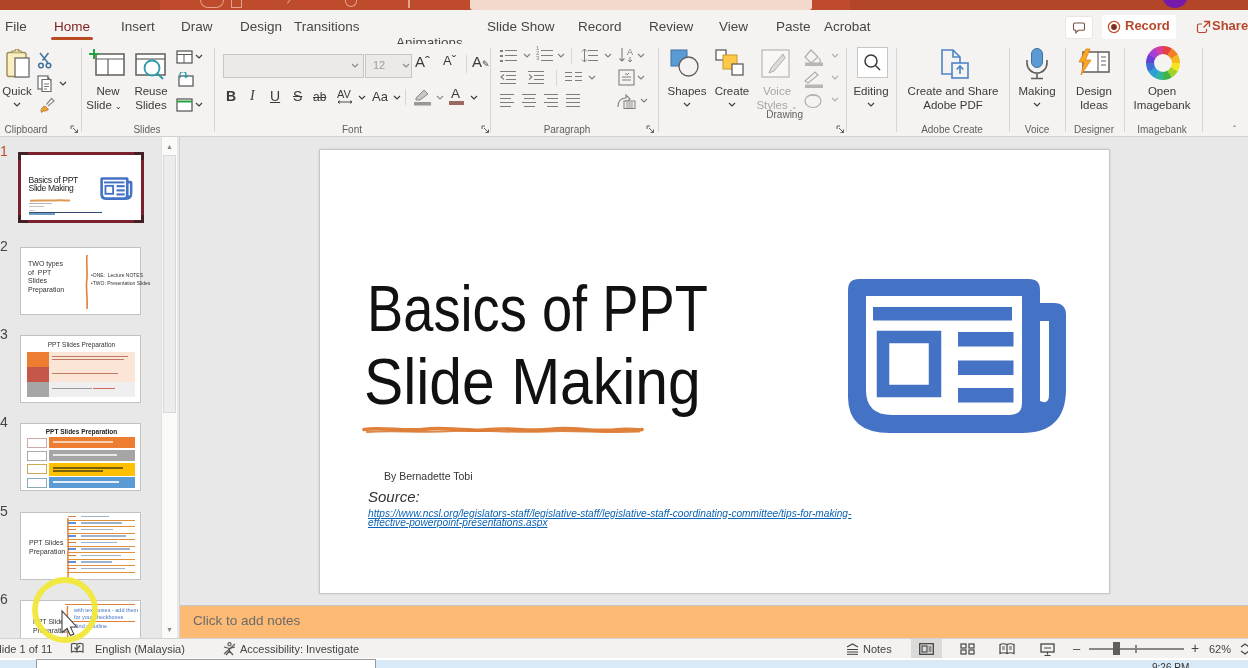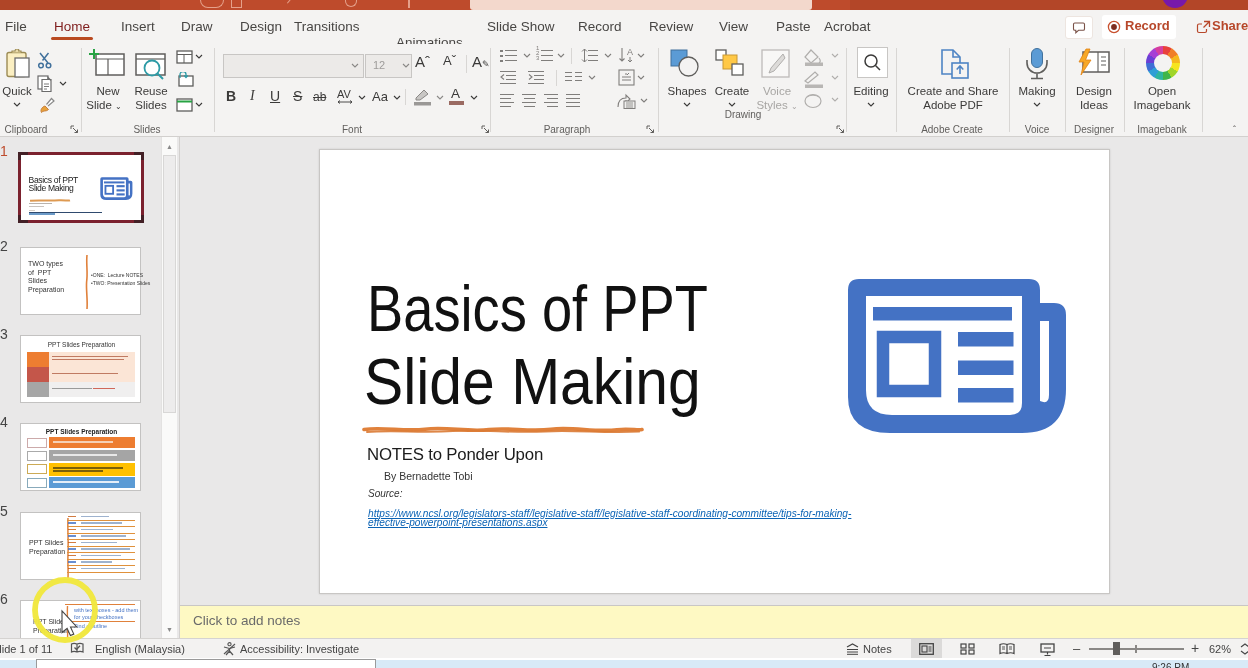--- a/index.html
+++ b/index.html
@@ -71,21 +71,21 @@
       <div class="abs" style="left:1065px;top:4px;width:1px;height:84px;background:#D8D6D4;"></div>
       <div class="abs" style="left:1124px;top:4px;width:1px;height:84px;background:#D8D6D4;"></div>
       <div class="abs" style="left:1202px;top:4px;width:1px;height:84px;background:#D8D6D4;"></div>
     </div>
 
   <div class="abs" id="glabels" style="font-size:10px;color:#605E5C;">
       <div class="abs" style="left:-34px;top:80px;width:120px;text-align:center;">Clipboard</div>
       <div class="abs" style="left:87px;top:80px;width:120px;text-align:center;">Slides</div>
       <div class="abs" style="left:292px;top:80px;width:120px;text-align:center;">Font</div>
       <div class="abs" style="left:507px;top:80px;width:120px;text-align:center;">Paragraph</div>
-      <div class="abs" style="left:683px;top:65px;width:120px;text-align:center;">Drawing</div>
+      <div class="abs" style="left:683px;top:65px;width:120px;text-align:right;">Drawing</div>
       <div class="abs" style="left:892px;top:80px;width:120px;text-align:center;">Adobe Create</div>
       <div class="abs" style="left:977px;top:80px;width:120px;text-align:center;">Voice</div>
       <div class="abs" style="left:1034px;top:80px;width:120px;text-align:center;">Designer</div>
       <div class="abs" style="left:1102px;top:80px;width:120px;text-align:center;">Imagebank</div>
       <svg class="abs" style="left:70px;top:81px;" width="9" height="9" viewBox="0 0 9 9">
         <path d="M1 1 H4 M1 1 V4 M3 3 L7.5 7.5 M7.5 7.5 V4.5 M7.5 7.5 H4.5" stroke="#605E5C" stroke-width="1" fill="none"></path>
       </svg>
       <svg class="abs" style="left:481px;top:81px;" width="9" height="9" viewBox="0 0 9 9">
         <path d="M1 1 H4 M1 1 V4 M3 3 L7.5 7.5 M7.5 7.5 V4.5 M7.5 7.5 H4.5" stroke="#605E5C" stroke-width="1" fill="none"></path>
       </svg>
@@ -525,38 +525,37 @@
   <div class="abs" style="left:139px;top:12px;width:791px;height:445px;background:#fff;border:1px solid #C8C6C4;box-shadow:0 0 2px rgba(0,0,0,0.12);"></div>
 
   <div class="abs" style="left:187px;top:136px;font-size:64px;color:#111;line-height:73px;white-space:nowrap;transform:scaleX(0.848);transform-origin:0 0;">Basics of PPT</div>
   <div class="abs" style="left:184px;top:209px;font-size:64px;color:#111;line-height:73px;white-space:nowrap;transform:scaleX(0.919);transform-origin:0 0;">Slide Making</div>
 
   <svg class="abs" style="left:181px;top:284px;" width="284" height="18" viewBox="0 0 284 18">
     <path d="M3 8.5 C 22 5.8, 44 10.8, 64 8.2 C 86 5.4, 106 11.2, 128 8.6 C 148 6.2, 168 11, 190 8.2 C 212 5.6, 234 11.4, 256 8.8 C 268 7.4, 277 9.6, 281 8.6" fill="none" stroke="#E0813B" stroke-width="3.6" stroke-linecap="round"></path>
     <path d="M6 11 C 30 8.8, 60 12, 92 10 C 124 8.2, 152 12.4, 184 10.4 C 214 8.6, 244 12.6, 278 10.6" fill="none" stroke="#DA7A34" stroke-width="2" stroke-linecap="round" opacity="0.9"></path>
   </svg>
 
-  <div class="abs" style="left:187px;top:308px;font-size:16.8px;color:#1c1c1c;letter-spacing:-0.2px;">NOTES to Ponder Upon</div>
   <div class="abs" style="left:188px;top:333px;font-size:10.5px;color:#333;padding-left:16px;">By Bernadette Tobi</div>
-  <div class="abs" style="left:188px;top:351px;font-size:10px;color:#333;font-style:italic;">Source:</div>
+  <div class="abs" style="left:188px;top:351px;font-size:15px;color:#333;font-style:italic;">Source:</div>
   <div class="abs" style="left:188px;top:371.5px;width:620px;font-size:11px;color:#0B63B5;font-style:italic;line-height:9.8px;transform:scaleX(0.923);transform-origin:0 0;"><span style="text-decoration:underline;white-space:nowrap;">https://www.ncsl.org/legislators-staff/legislative-staff/legislative-staff-coordinating-committee/tips-for-making-</span><br><span style="text-decoration:underline;">effective-powerpoint-presentations.aspx</span></div>
 
   <svg class="abs" style="left:666px;top:140px;" width="224" height="158" viewBox="0 0 224 158">
     <path d="M2 13 Q2 2 13 2 H183 Q194 2 194 13 V26 H208 Q220 26 220 38 V112 Q220 156 176 156 H44 Q2 156 2 120 Z" fill="#4472C4"></path>
     <path d="M20 19 H176 V126 Q176 138 164 138 H46 Q20 138 20 113 Z" fill="#fff"></path>
     <path d="M194 44 H203 V118 Q203 128 194 124 Z" fill="#fff"></path>
     <rect x="27" y="30" width="139" height="13.5" fill="#4472C4"></rect>
     <rect x="37" y="60" width="52" height="54" fill="none" stroke="#4472C4" stroke-width="12.5"></rect>
     <rect x="112" y="55" width="55.5" height="14.5" fill="#4472C4"></rect>
     <rect x="112" y="83.5" width="55.5" height="14.5" fill="#4472C4"></rect>
     <rect x="112" y="111" width="55.5" height="14.5" fill="#4472C4"></rect>
   </svg>
 </div>
 
-<div class="abs" style="left:180px;top:605px;width:1068px;height:33px;background:#fef9c3;border-top:1px solid #C9C7C5;">
+<div class="abs" style="left:180px;top:605px;width:1068px;height:33px;background:#fdba74;border-top:1px solid #C9C7C5;">
   <div class="abs" style="left:13px;top:7px;font-size:13.5px;color:#6a6a6a;">Click to add notes</div>
 </div>
 
 <div class="abs" id="statusbar" style="left:0;top:638px;width:1248px;height:20px;background:#F3F2F1;border-top:1px solid #D5D3D1;font-size:11px;color:#444;">
   <div class="abs" style="left:-8px;top:4px;">Slide 1 of 11</div>
   <svg class="abs" style="left:70px;top:3px;" width="15" height="13" viewBox="0 0 15 13">
       <path d="M1.5 2 Q4 0.8 7 2 Q10 0.8 13 2 L13 10 Q10 8.8 7 10 Q4 8.8 1.5 10 Z M7 2 V10" fill="none" stroke="#555" stroke-width="1.2"></path>
       <path d="M4.5 5.5 l2 2 l3.5 -3.7" fill="none" stroke="#555" stroke-width="1.3"></path>
     </svg>
   <div class="abs" style="left:95px;top:4px;">English (Malaysia)</div>

